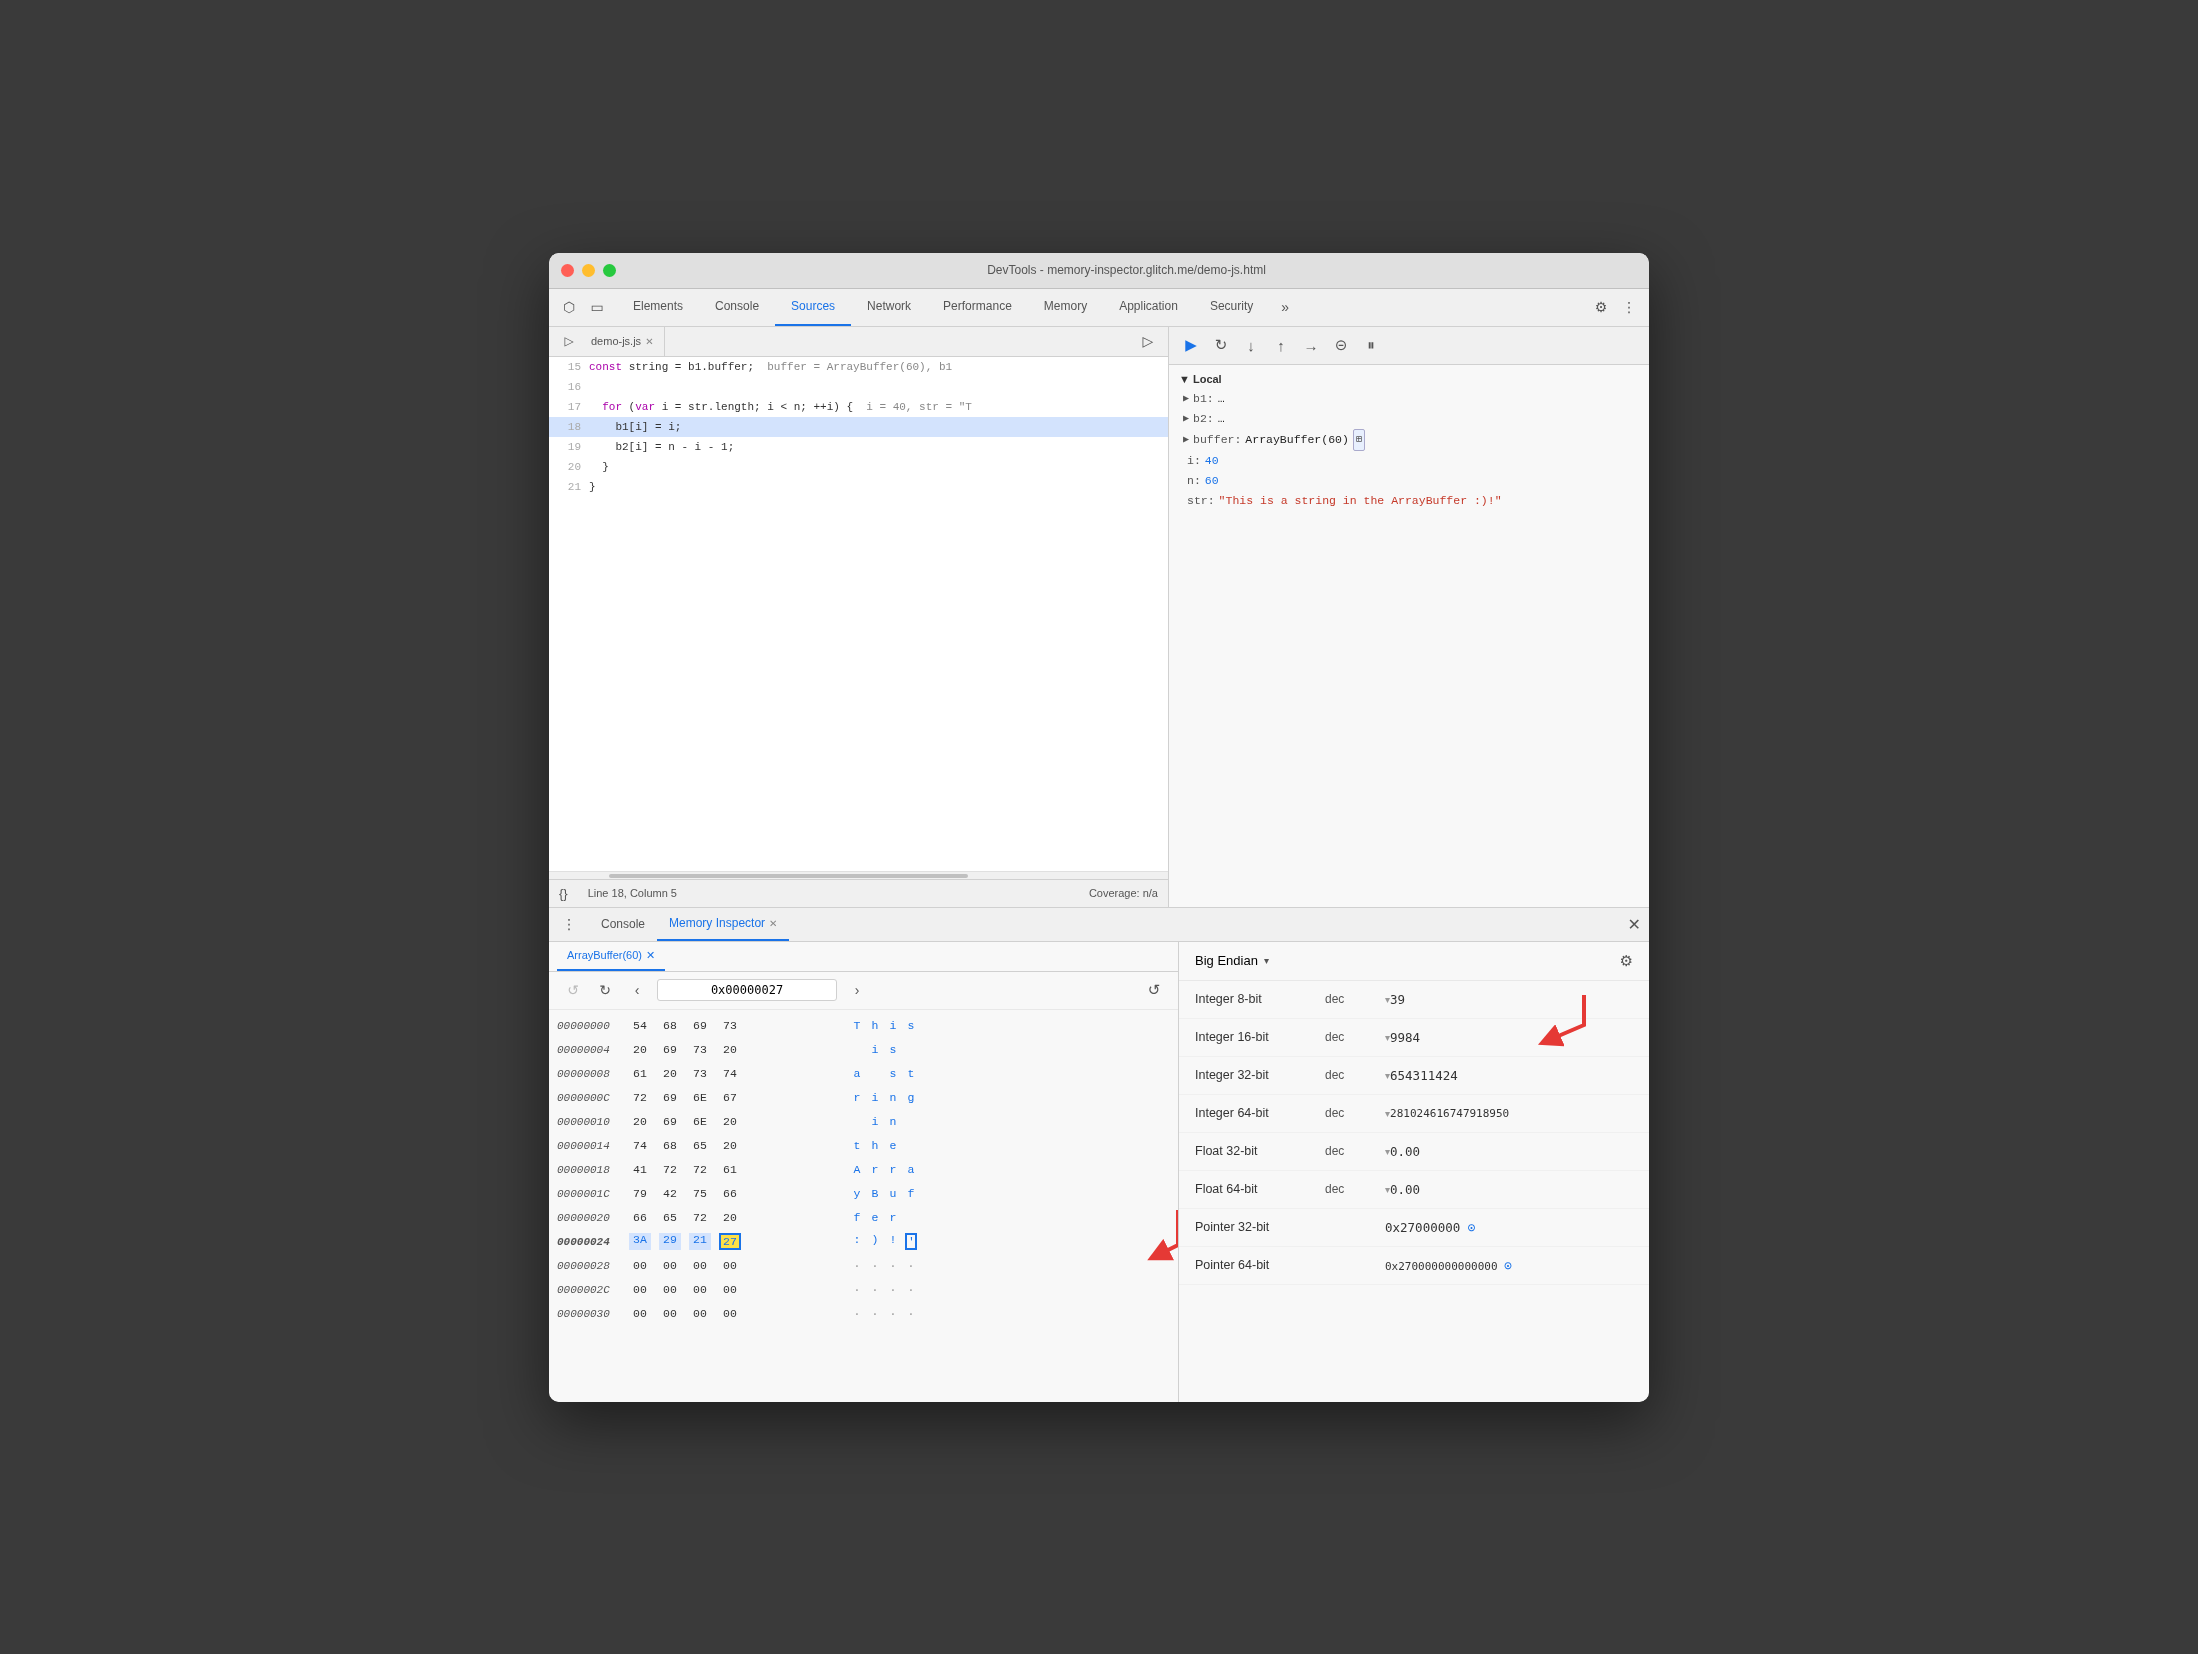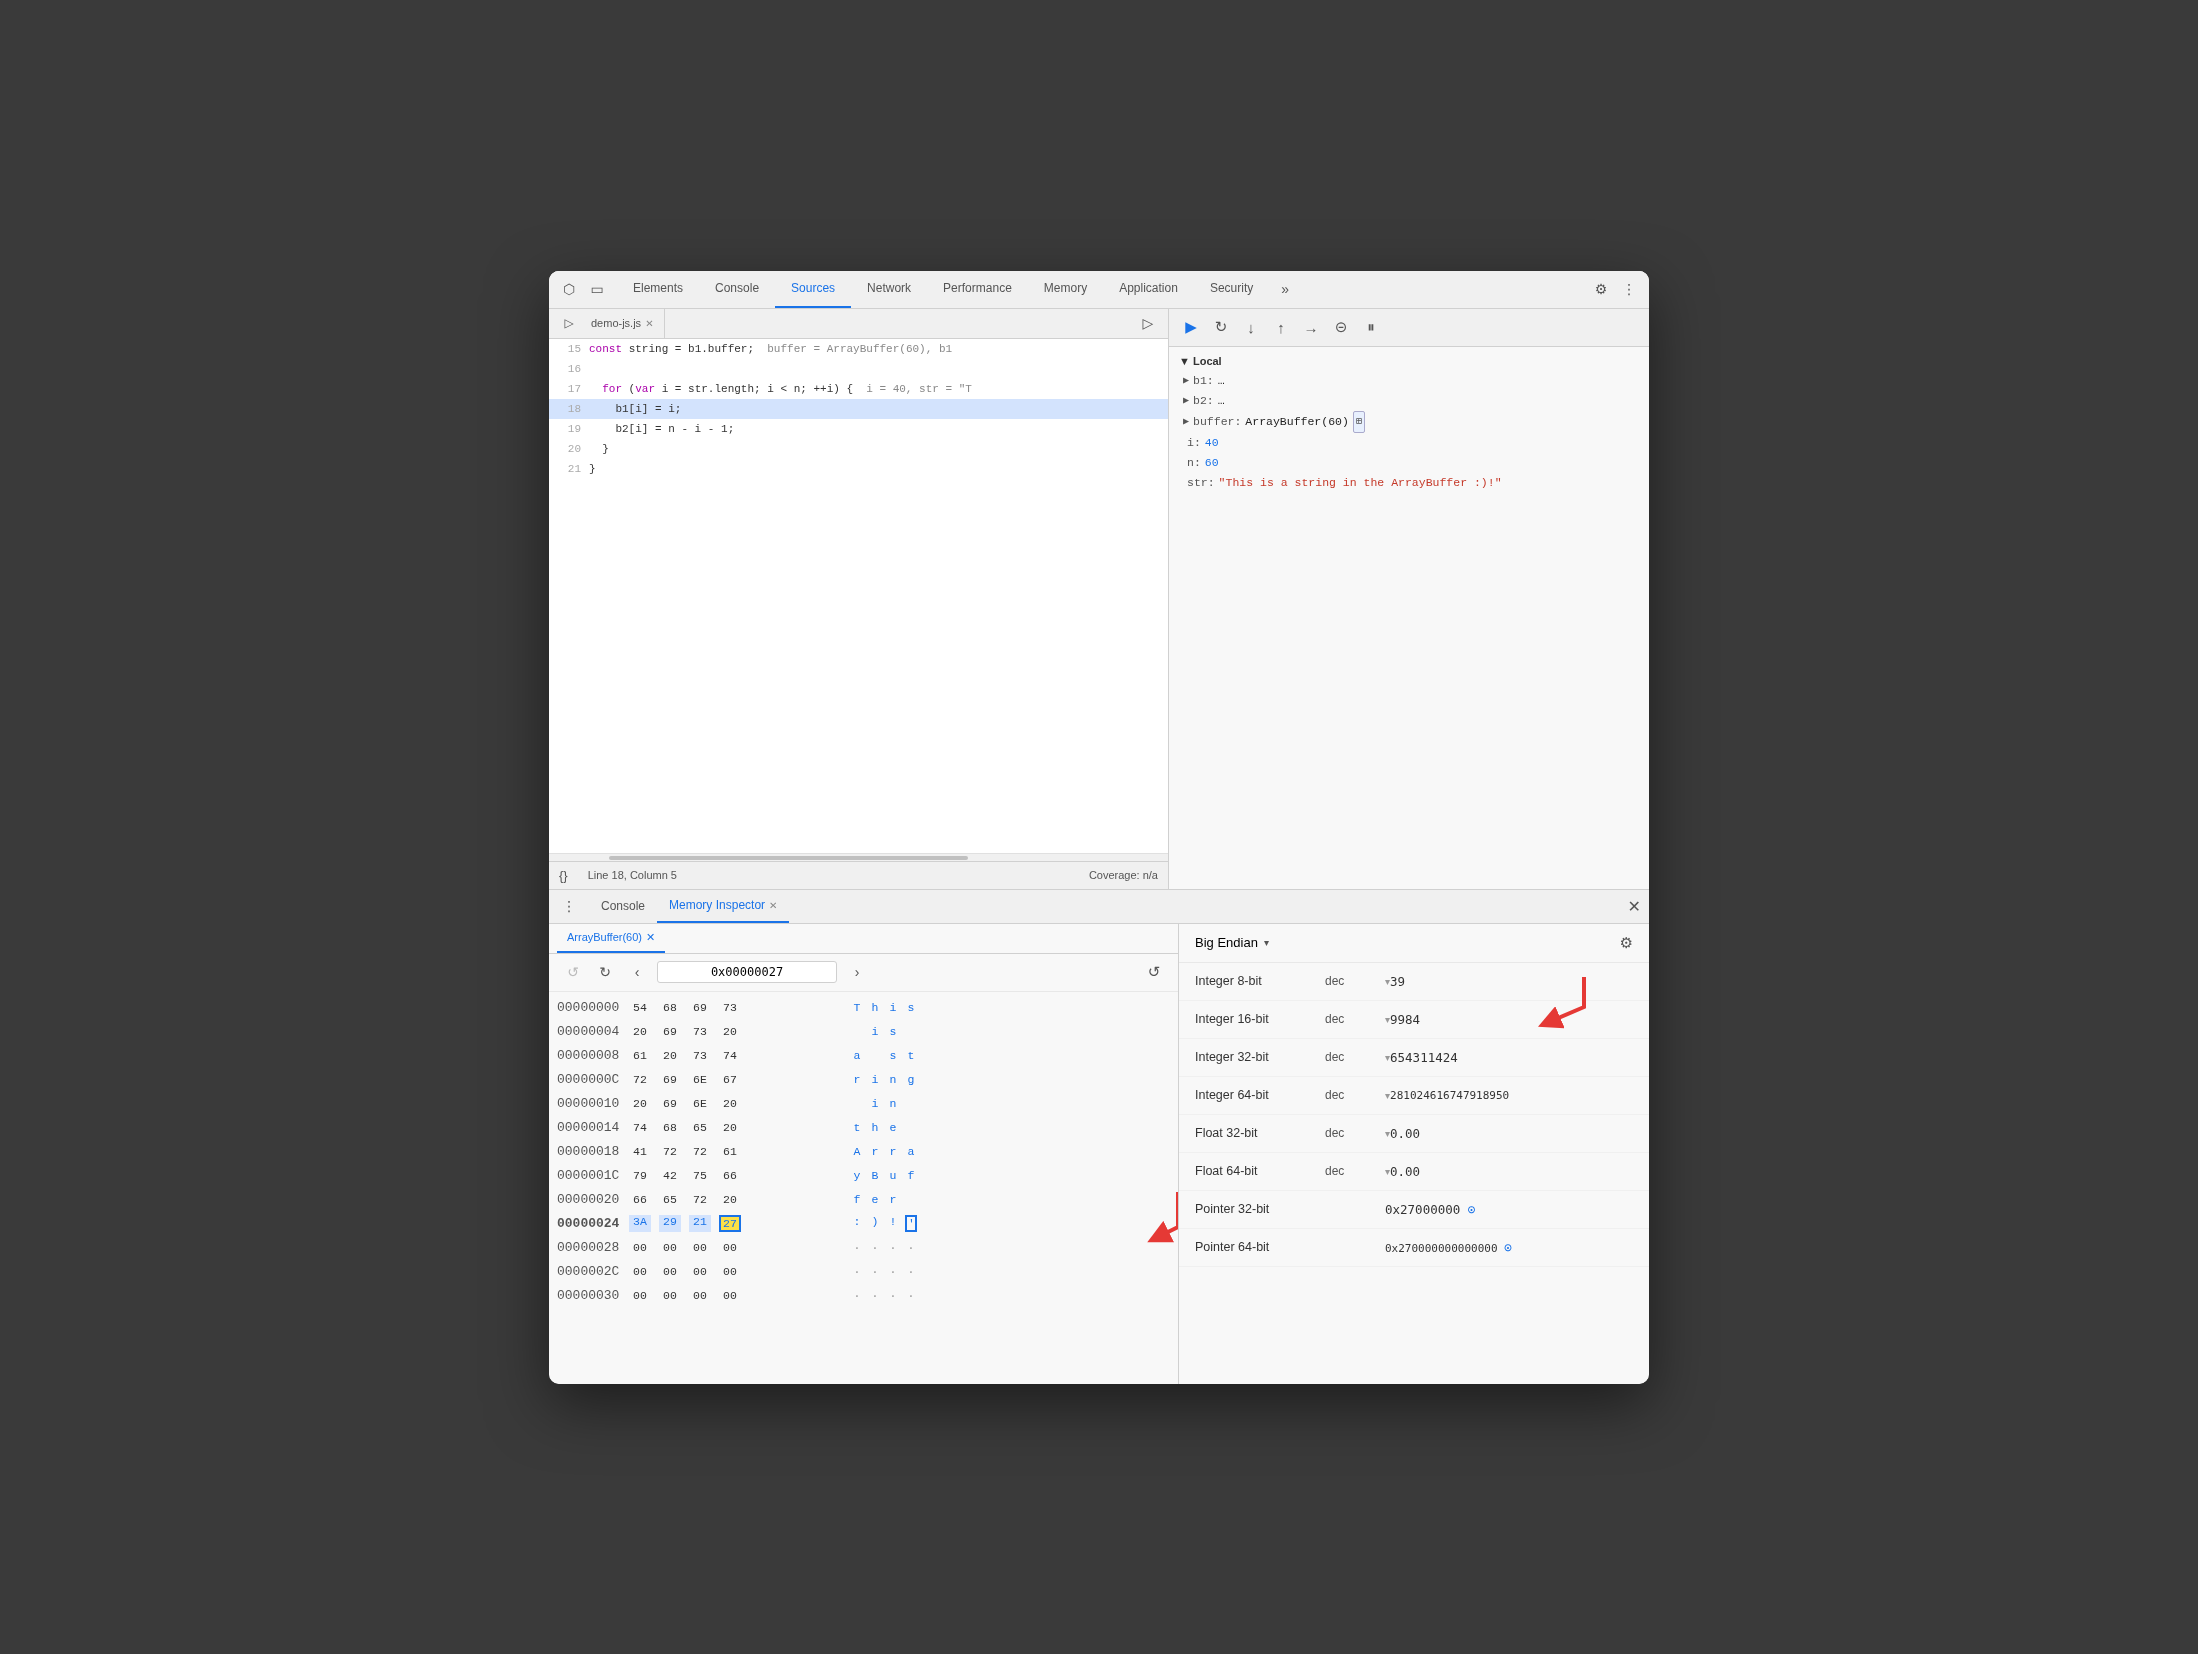--- a/index.html
+++ b/index.html
@@ -393,21 +393,22 @@
     .hex-row {
       display: flex;
       align-items: center;
       height: 24px;
       padding: 0 8px;
     }
     .hex-row.current-row .hex-addr { font-weight: 700; }
     .hex-addr {
       width: 72px;
       color: #555;
-      font-size: 13px;
+      font-size: 11px;
+      font-style: italic;
     }
     .hex-bytes {
       display: flex;
       gap: 8px;
       width: 210px;
     }
     .hex-byte {
       width: 22px;
       text-align: center;
       color: #333;
@@ -488,20 +489,28 @@
       font-size: 13px;
       cursor: pointer;
       text-decoration: none;
     }
   </style>
 </head>
 <body>
 
 <div class="window">
 
+  <div class="titlebar">
+    <div class="traffic-lights">
+      <div class="traffic-light tl-red"></div>
+      <div class="traffic-light tl-yellow"></div>
+      <div class="traffic-light tl-green"></div>
+    </div>
+    <div class="window-title">DevTools - memory-inspector.glitch.me/demo-js.html</div>
+  </div>
 
   <div class="devtools">
 
     <div class="top-toolbar">
       <div class="toolbar-icons">
         <div class="tool-icon">⬡</div>
         <div class="tool-icon">▭</div>
       </div>
       <div class="tabs-bar">
         <div class="tab-item">Elements</div>

